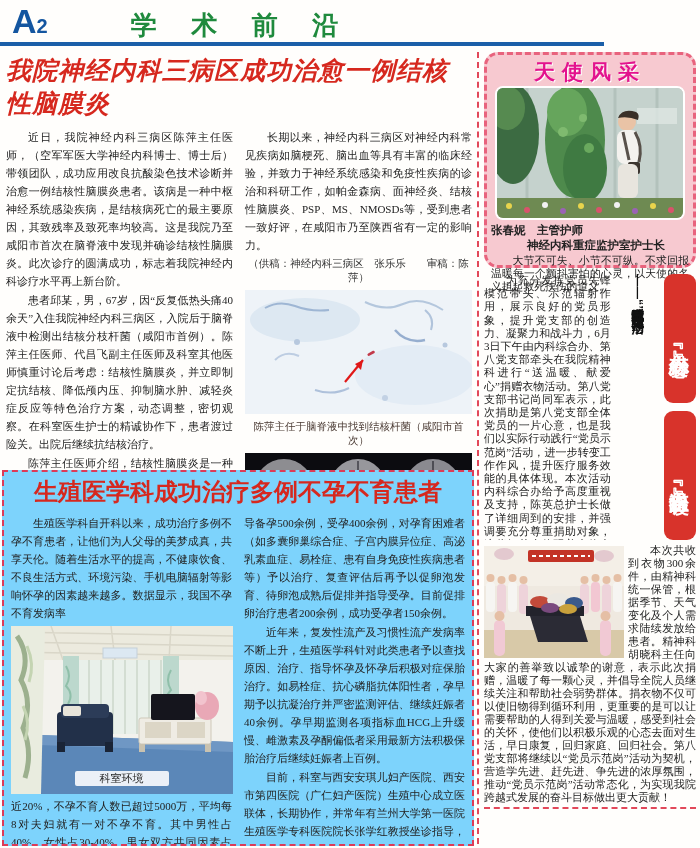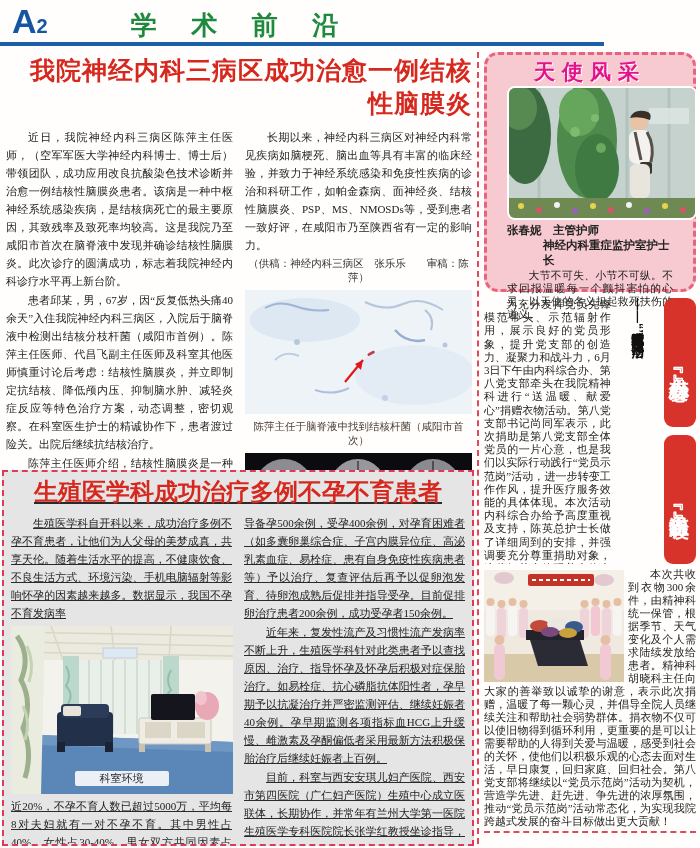--- a/index.html
+++ b/index.html
@@ -13,37 +13,37 @@
   #header { position:absolute; left:0; top:0; width:604px; height:46px; border-bottom:4px solid #1b5fa8; }
   .page-no { position:absolute; left:12px; top:2px; font-family:"Liberation Sans","DejaVu Sans",sans-serif; font-weight:bold; color:#1456a0; font-size:34px; }
   .page-no small { font-size:20px; }
   .section-title { position:absolute; left:0; right:121px; top:8px; text-align:center; color:#1f8a3d; font-size:26px; font-weight:bold; letter-spacing:14px; }
   
   .bodytxt { font-size:11px; line-height:18px; text-align:justify; color:#222; }
   .ind { text-indent:2em; }
   .byline { font-size:10.5px; text-align:center; color:#333; margin:3px 0; }
   
   #article1 { position:absolute; left:6px; top:52px; width:466px; height:418px; overflow:hidden; }
-  .headline1 { text-align:right; color:#d6281e; font-family:"Liberation Sans","DejaVu Sans",sans-serif; font-weight:bold; font-size:25px; letter-spacing:1px; margin:2px 0 8px 0; }
+  .headline1 { text-align:left; color:#d6281e; font-family:"Liberation Sans","DejaVu Sans",sans-serif; font-weight:bold; font-size:25px; letter-spacing:1px; margin:2px 0 8px 0;font-style:italic; }
   .cols { display:flex; gap:12px; }
   .col { flex:1; min-width:0; }
   .col p { margin-bottom:1px; }
   figure { margin:5px 0 0 0; }
   .figcap { font-size:10.5px; color:#4a3a33; text-align:center; line-height:14px; margin-top:2px; }
   
   #vdivider { position:absolute; left:477px; top:52px; height:792px; border-left:2px dashed #e2485a; }
   
-  #article2 { position:absolute; left:2px; top:470px; width:472px; height:376px; border:2px dashed #dd3b57; padding:3px 7px; overflow:hidden; background:#e5e5e5;text-decoration:underline; }
+  #article2 { position:absolute; left:2px; top:470px; width:472px; height:376px; border:2px dashed #dd3b57; padding:3px 7px; overflow:hidden; background:#7dd3fc; }
   .headline2 { text-align:center; color:#d6281e; font-family:"Liberation Sans","DejaVu Sans",sans-serif; font-weight:bold; font-size:24px; margin:1px 0 6px 0; }
   .roomfig { position:relative; width:100%; height:168px; margin:4px 0 3px 0; }
   .roomcap { position:absolute; left:50%; transform:translateX(-50%); bottom:8px; background:rgba(255,255,255,.88); padding:0 25px; font-size:11px; color:#222; border-radius:2px; }
   .byline-r { font-size:10.5px; text-align:right; color:#333; margin-top:3px; padding-right:10px; }
   
   #sidebar { position:absolute; left:484px; top:52px; width:212px; height:794px; overflow:hidden; }
-  #angel-box { width:212px; height:240px; background:#f7c9d0; border:3px dashed #e8637d; border-radius:14px; padding:4px 20px; }
+  #angel-box { width:212px; height:216px; background:#f7c9d0; border:3px dashed #e8637d; border-radius:14px; padding:4px 4px; }
   .angel-title { text-align:center; color:#e3128d; font-weight:bold; font-size:21px; letter-spacing:7px; line-height:26px; text-shadow:1px 1px 0 #fff; }
   .angel-photo-wrap { width:190px; height:134px; margin:1px auto 3px auto; border:2px solid #fff; border-radius:8px; overflow:hidden; }
   .angel-name { font-size:11.5px; font-weight:bold; color:#222; }
   .angel-role { font-size:11.5px; font-weight:bold; color:#222; padding-left:36px; }
   .angel-motto { font-size:10.8px; line-height:13px; text-align:justify; text-indent:2em; color:#222; margin-top:1px; }
   #party-row { display:flex; gap:17px; margin-top:6px; height:266px; }
   .party-p1 { width:150px; font-size:11px; line-height:13.2px; text-align:justify; text-indent:2em; color:#222; overflow:hidden; }
   .party-sub { width:19px; writing-mode:vertical-rl; font-size:12.5px; font-weight:bold; color:#111; line-height:19px; height:266px; font-family:"Liberation Sans","DejaVu Sans",sans-serif; }
   .party-banners { width:38px; display:flex; flex-direction:column; gap:8px; }
   .v-banner { flex:1; background:#d8332b; border-radius:9px; color:#fff; writing-mode:vertical-rl; font-family:"Liberation Sans","DejaVu Sans",sans-serif; font-weight:bold; font-size:20px; display:flex; align-items:center; justify-content:center; letter-spacing:1px; }

